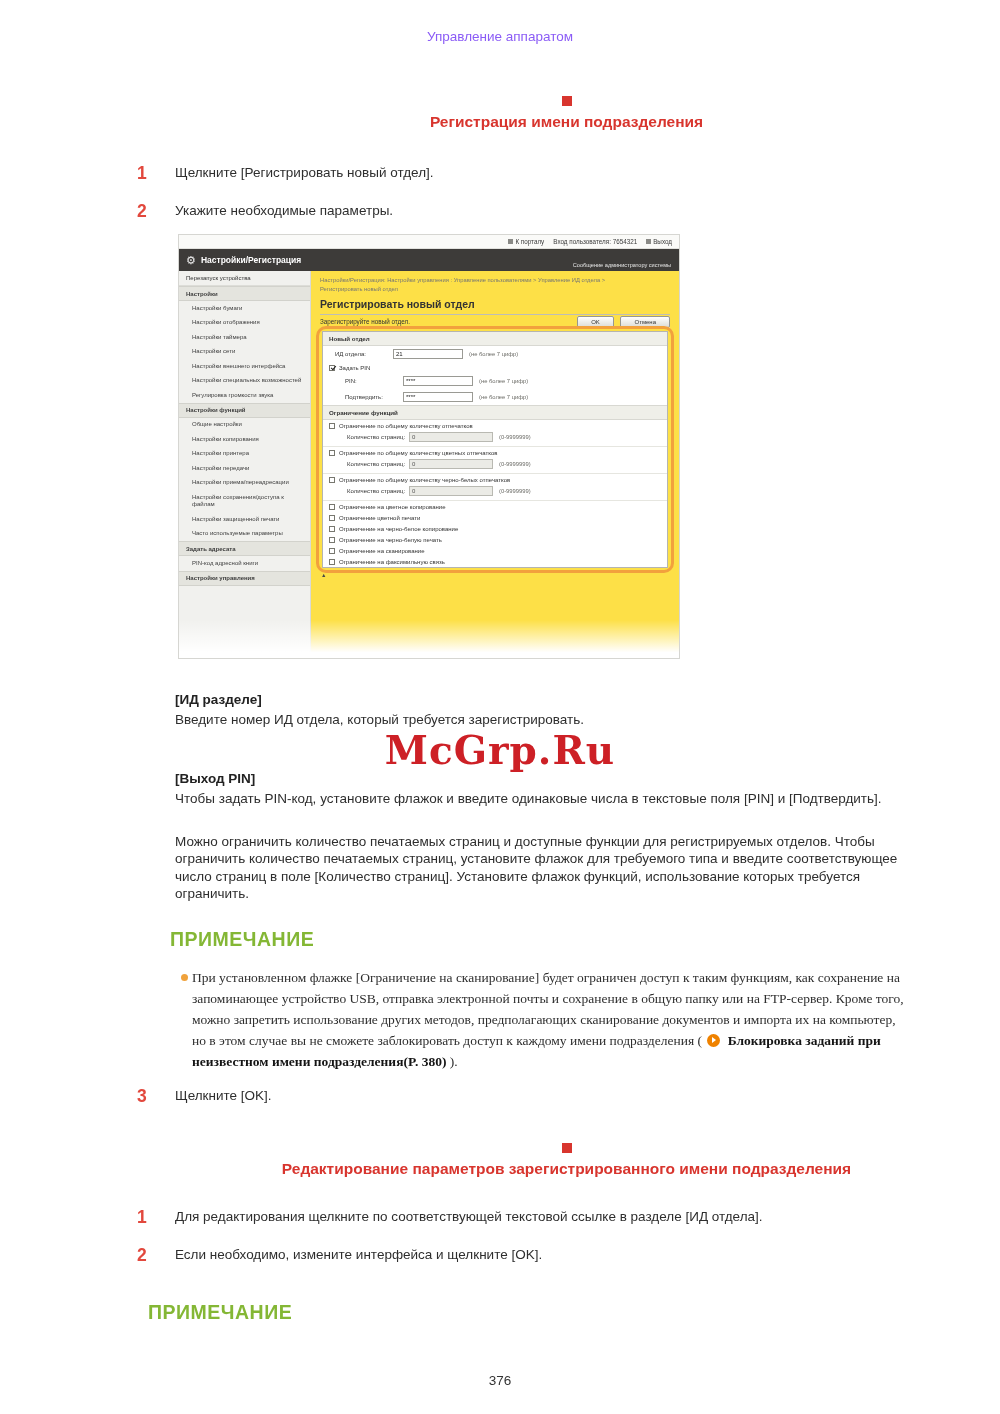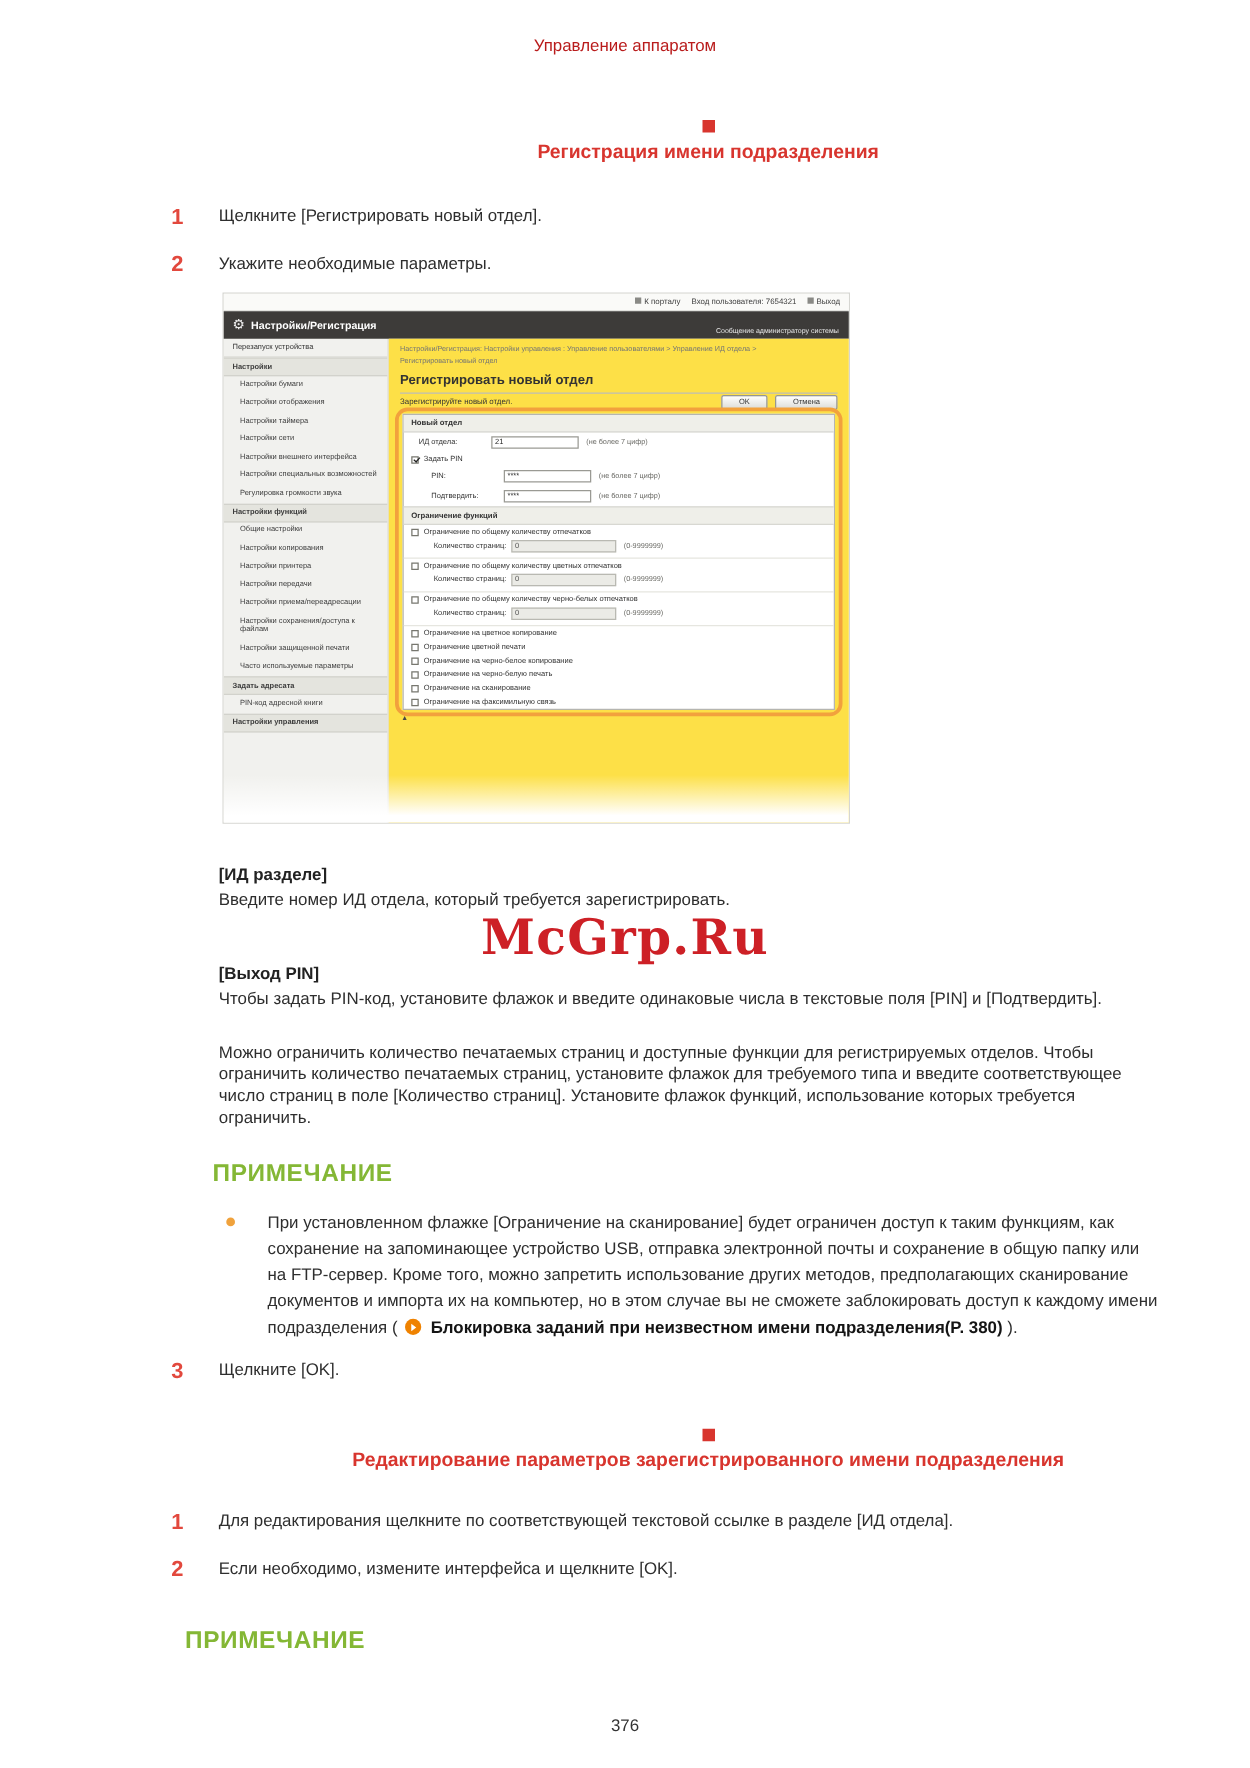--- a/index.html
+++ b/index.html
@@ -3,21 +3,21 @@
 <meta charset="utf-8">
 <style>
   * { margin:0; padding:0; box-sizing:border-box; }
   html,body { background:#ffffff; }
   body {
     width:1000px; height:1414px; position:relative; overflow:hidden;
     font-family:"Liberation Sans","DejaVu Sans",sans-serif; color:#2e2e2e;
   }
 
   
-  .doc-header { padding-top:29px; text-align:center; font-size:13.5px; color:#b91c1c; }
+  .doc-header { padding-top:29px; text-align:center; font-size:13.5px; color:#8b5cf6; }
   .h-red { display:flex; align-items:center; gap:7px; margin:52px 0 0 133px;
            color:var(--accent-red,#d8352e); font-size:15.5px; font-weight:bold;flex-direction:column; }
   .h-red .sq { width:10px; height:10px; background:var(--accent-red,#d8352e); flex:none; }
   .step { display:flex; margin-left:137px; }
   .step-num { width:38px; flex:none; color:var(--step-red,#e2483d); font-weight:bold;
               font-size:17.5px; line-height:1; padding-top:1px; }
   .step-text { font-size:13.5px; line-height:1.3; color:#2e2e2e; }
   .mt34 { margin-top:33px; } .mt19 { margin-top:19px; } .mt15 { margin-top:15px; }
   .mt30 { margin-top:30px; } .mt20 { margin-top:20px; }
 
@@ -25,21 +25,21 @@
   .desc-title { font-weight:bold; font-size:13.5px; color:#222; }
   .desc-text  { font-size:13.5px; line-height:1.27; margin-top:4px; color:#2e2e2e; }
 
   .watermark { text-align:center; font-family:"DejaVu Serif","Liberation Serif",serif;
                font-weight:bold; font-size:39px; line-height:1; letter-spacing:1px;
                color:var(--watermark-red,#cd2026); margin-top:3px; }
 
   .note-h { margin:26px 0 0 170px; font-size:19.5px; font-weight:bold;
             letter-spacing:.5px; color:var(--note-green,#84b735); }
 
-  .note-bullet { display:flex; gap:26px; margin:16px 0 0 181px; width:745px; }
+  .note-bullet { display:flex; gap:4px; margin:16px 0 0 181px; width:745px;font-family:Liberation Serif, serif; }
   .dot { width:7px; height:7px; border-radius:50%; background:var(--note-bullet-orange,#f0a23c);
          margin-top:7px; flex:none; }
   .bullet-p { font-size:13.5px; line-height:1.56; width:720px; color:#2e2e2e; }
   .bullet-link { font-weight:bold; color:#141414; }
   .link-circle { display:inline-block; width:13px; height:13px; border-radius:50%;
                  background:var(--link-circle-orange,#ef8200); position:relative;
                  vertical-align:-2px; margin:0 4px 0 2px; }
   .link-circle::after { content:""; position:absolute; left:5px; top:3.5px;
                  border-left:4px solid #fff; border-top:3px solid transparent;
                  border-bottom:3px solid transparent; }

